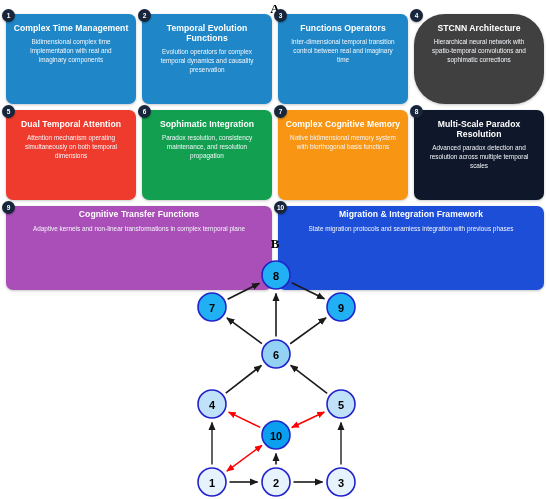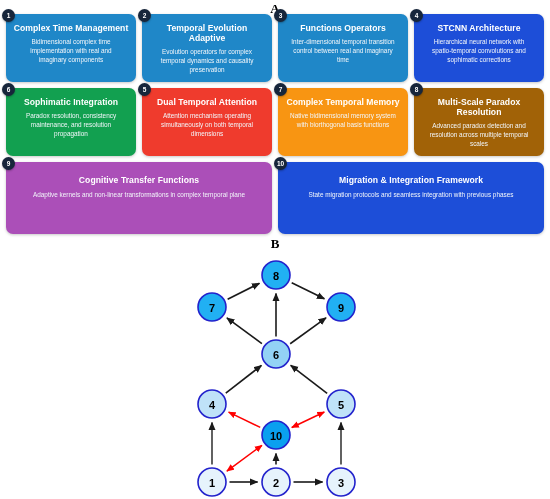--- a/index.html
+++ b/index.html
@@ -44,22 +44,22 @@
   .card {
     position: relative;
     border-radius: 7px;
     box-sizing: border-box;
     padding: 10px 7px 8px 7px;
     color: #ffffff;
     text-align: center;
     box-shadow: 0 1px 3px rgba(0,0,0,0.22);
     overflow: visible;
   }
-  .card.q { flex: 1 1 0; height: 68px; }
-  .card.half { flex: 1 1 0; height: 72px; padding-top: 14px; }
+  .card.q { flex: 1 1 0; height: 90px; }
+  .card.half { flex: 1 1 0; height: 84px; padding-top: 4px; }
 
   .card-badge {
     position: absolute;
     left: -4px;
     top: -5px;
     width: 13px;
     height: 13px;
     border-radius: 50%;
     background: #17263b;
     color: #ffffff;
@@ -112,51 +112,51 @@
 
 <div id="cards-area">
   <div class="card-row" id="row1">
       <div class="card q" style="background: rgb(31, 135, 200);">
         <div class="card-badge">1</div>
         <div class="card-title">Complex Time Management</div>
         <div class="card-desc">Bidimensional complex time implementation with real and imaginary components</div>
       </div>
       <div class="card q" style="background: rgb(31, 135, 200);">
         <div class="card-badge">2</div>
-        <div class="card-title">Temporal Evolution Adaptive</div>
+        <div class="card-title">Temporal Evolution Functions</div>
         <div class="card-desc">Evolution operators for complex temporal dynamics and causality preservation</div>
       </div>
       <div class="card q" style="background: rgb(31, 135, 200);">
         <div class="card-badge">3</div>
         <div class="card-title">Functions Operators</div>
         <div class="card-desc">Inter-dimensional temporal transition control between real and imaginary time</div>
       </div>
-      <div class="card q" style="background: #1d4ed8;">
+      <div class="card q" style="background: #404040; border-radius: 31px;">
         <div class="card-badge">4</div>
         <div class="card-title">STCNN Architecture</div>
         <div class="card-desc">Hierarchical neural network with spatio-temporal convolutions and sophimatic corrections</div>
       </div>
     </div>
   <div class="card-row" id="row2">
+      <div class="card q" style="background: rgb(239, 59, 45);">
+        <div class="card-badge">5</div>
+        <div class="card-title">Dual Temporal Attention</div>
+        <div class="card-desc">Attention mechanism operating simultaneously on both temporal dimensions</div>
+      </div>
       <div class="card q" style="background: rgb(18, 160, 80);">
         <div class="card-badge">6</div>
         <div class="card-title">Sophimatic Integration</div>
         <div class="card-desc">Paradox resolution, consistency maintenance, and resolution propagation</div>
       </div>
-      <div class="card q" style="background: rgb(239, 59, 45);">
-        <div class="card-badge">5</div>
-        <div class="card-title">Dual Temporal Attention</div>
-        <div class="card-desc">Attention mechanism operating simultaneously on both temporal dimensions</div>
-      </div>
       <div class="card q" style="background: rgb(248, 149, 18);">
         <div class="card-badge">7</div>
-        <div class="card-title">Complex Temporal Memory</div>
+        <div class="card-title">Complex Cognitive Memory</div>
         <div class="card-desc">Native bidimensional memory system with biorthogonal basis functions</div>
       </div>
-      <div class="card q" style="background: #a16207;">
+      <div class="card q" style="background: #0f172a;">
         <div class="card-badge">8</div>
         <div class="card-title">Multi-Scale Paradox Resolution</div>
         <div class="card-desc">Advanced paradox detection and resolution across multiple temporal scales</div>
       </div>
     </div>
   <div class="card-row" id="row3">
       <div class="card half" style="background: rgb(171, 79, 184);">
         <div class="card-badge">9</div>
         <div class="card-title">Cognitive Transfer Functions</div>
         <div class="card-desc">Adaptive kernels and non-linear transformations in complex temporal plane</div>

